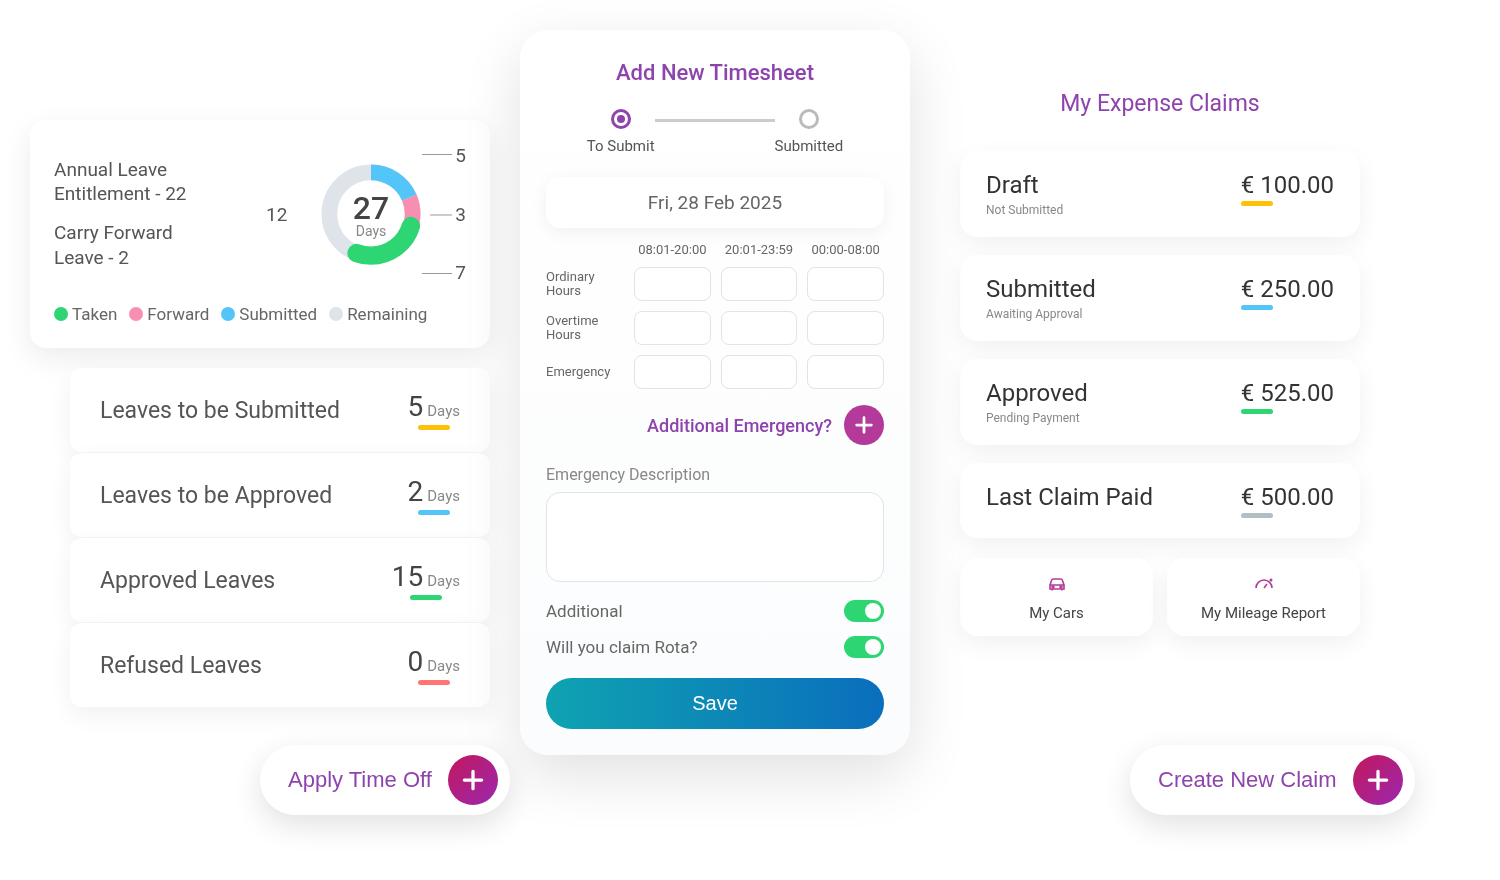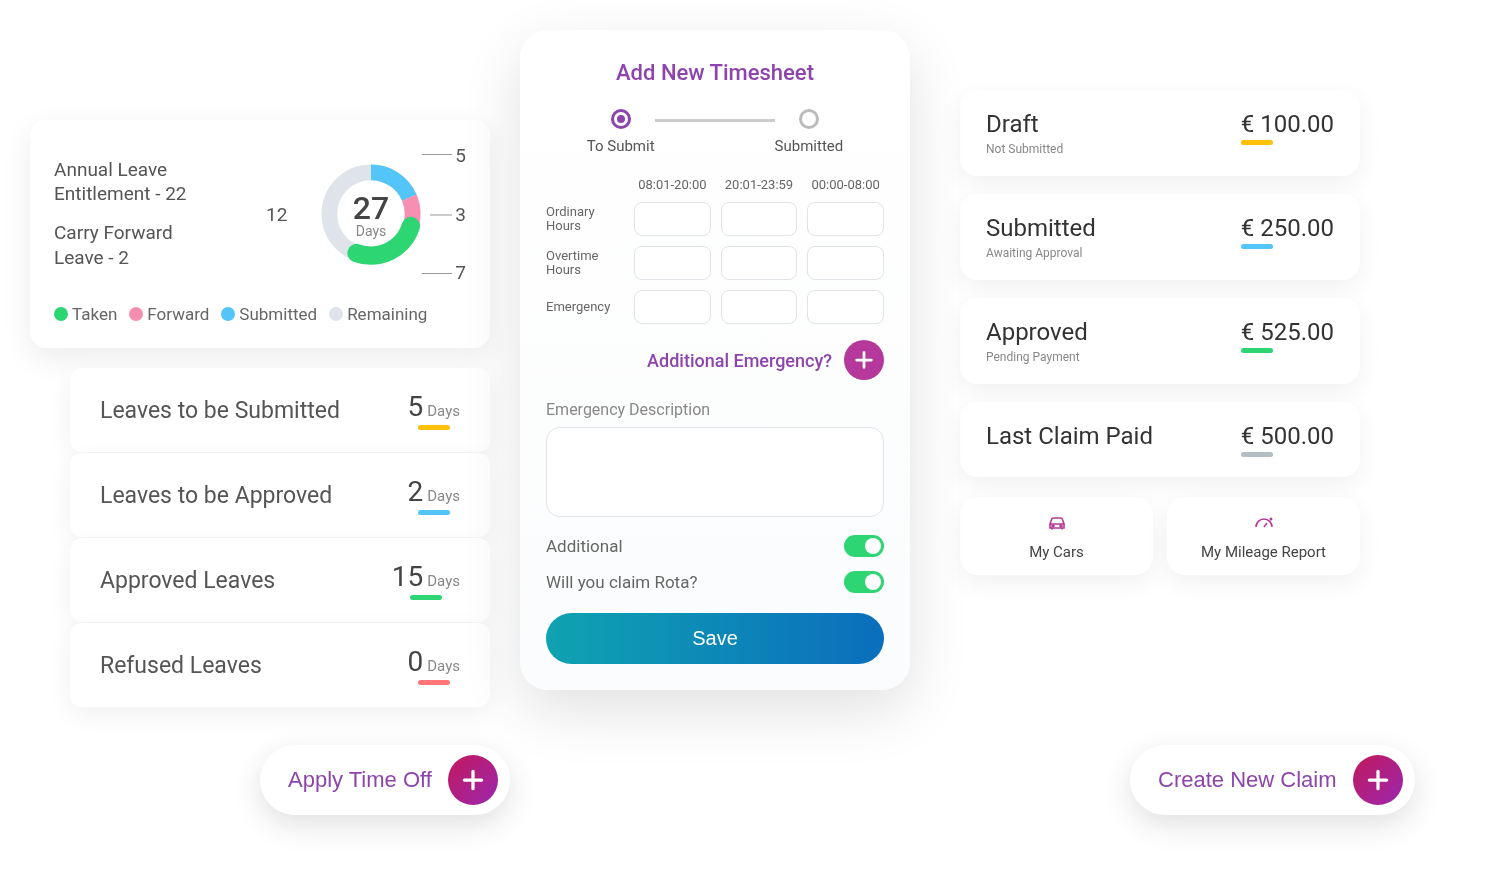--- a/index.html
+++ b/index.html
@@ -284,20 +284,21 @@
       <div class="step">
         <div class="step-circle active"></div>
         <div class="step-lbl">To Submit</div>
       </div>
       <div class="step-line"></div>
       <div class="step">
         <div class="step-circle inactive"></div>
         <div class="step-lbl">Submitted</div>
       </div>
     </div>
+    <div class="date-pill">Fri, 28 Feb 2025</div>
     <div class="ts-grid">
       <div></div>
       <div class="ts-head">08:01-20:00</div>
       <div class="ts-head">20:01-23:59</div>
       <div class="ts-head">00:00-08:00</div>
 
       <div class="ts-rowlbl">Ordinary Hours</div>
       <input class="ts-input" style="">
       <input class="ts-input" style="">
       <input class="ts-input" style="">
@@ -328,20 +329,21 @@
     </div>
     <div class="toggle-row">
       <span>Will you claim Rota?</span>
       <div class="toggle"></div>
     </div>
     <button class="save-btn">Save</button>
   </div>
 </div>
 
 <div class="col col-right">
+  <div class="exp-title">My Expense Claims</div>
   <div id="exp-list" style="display:flex;flex-direction:column;gap:18px">
       <div class="exp-card">
     <div class="exp-left">
       <span class="exp-name">Draft</span>
       <span class="exp-sub">Not Submitted</span>
     </div>
     <div class="exp-right">
       <span class="exp-amt">€ 100.00</span>
       <div class="bar yellow"></div>
     </div>

